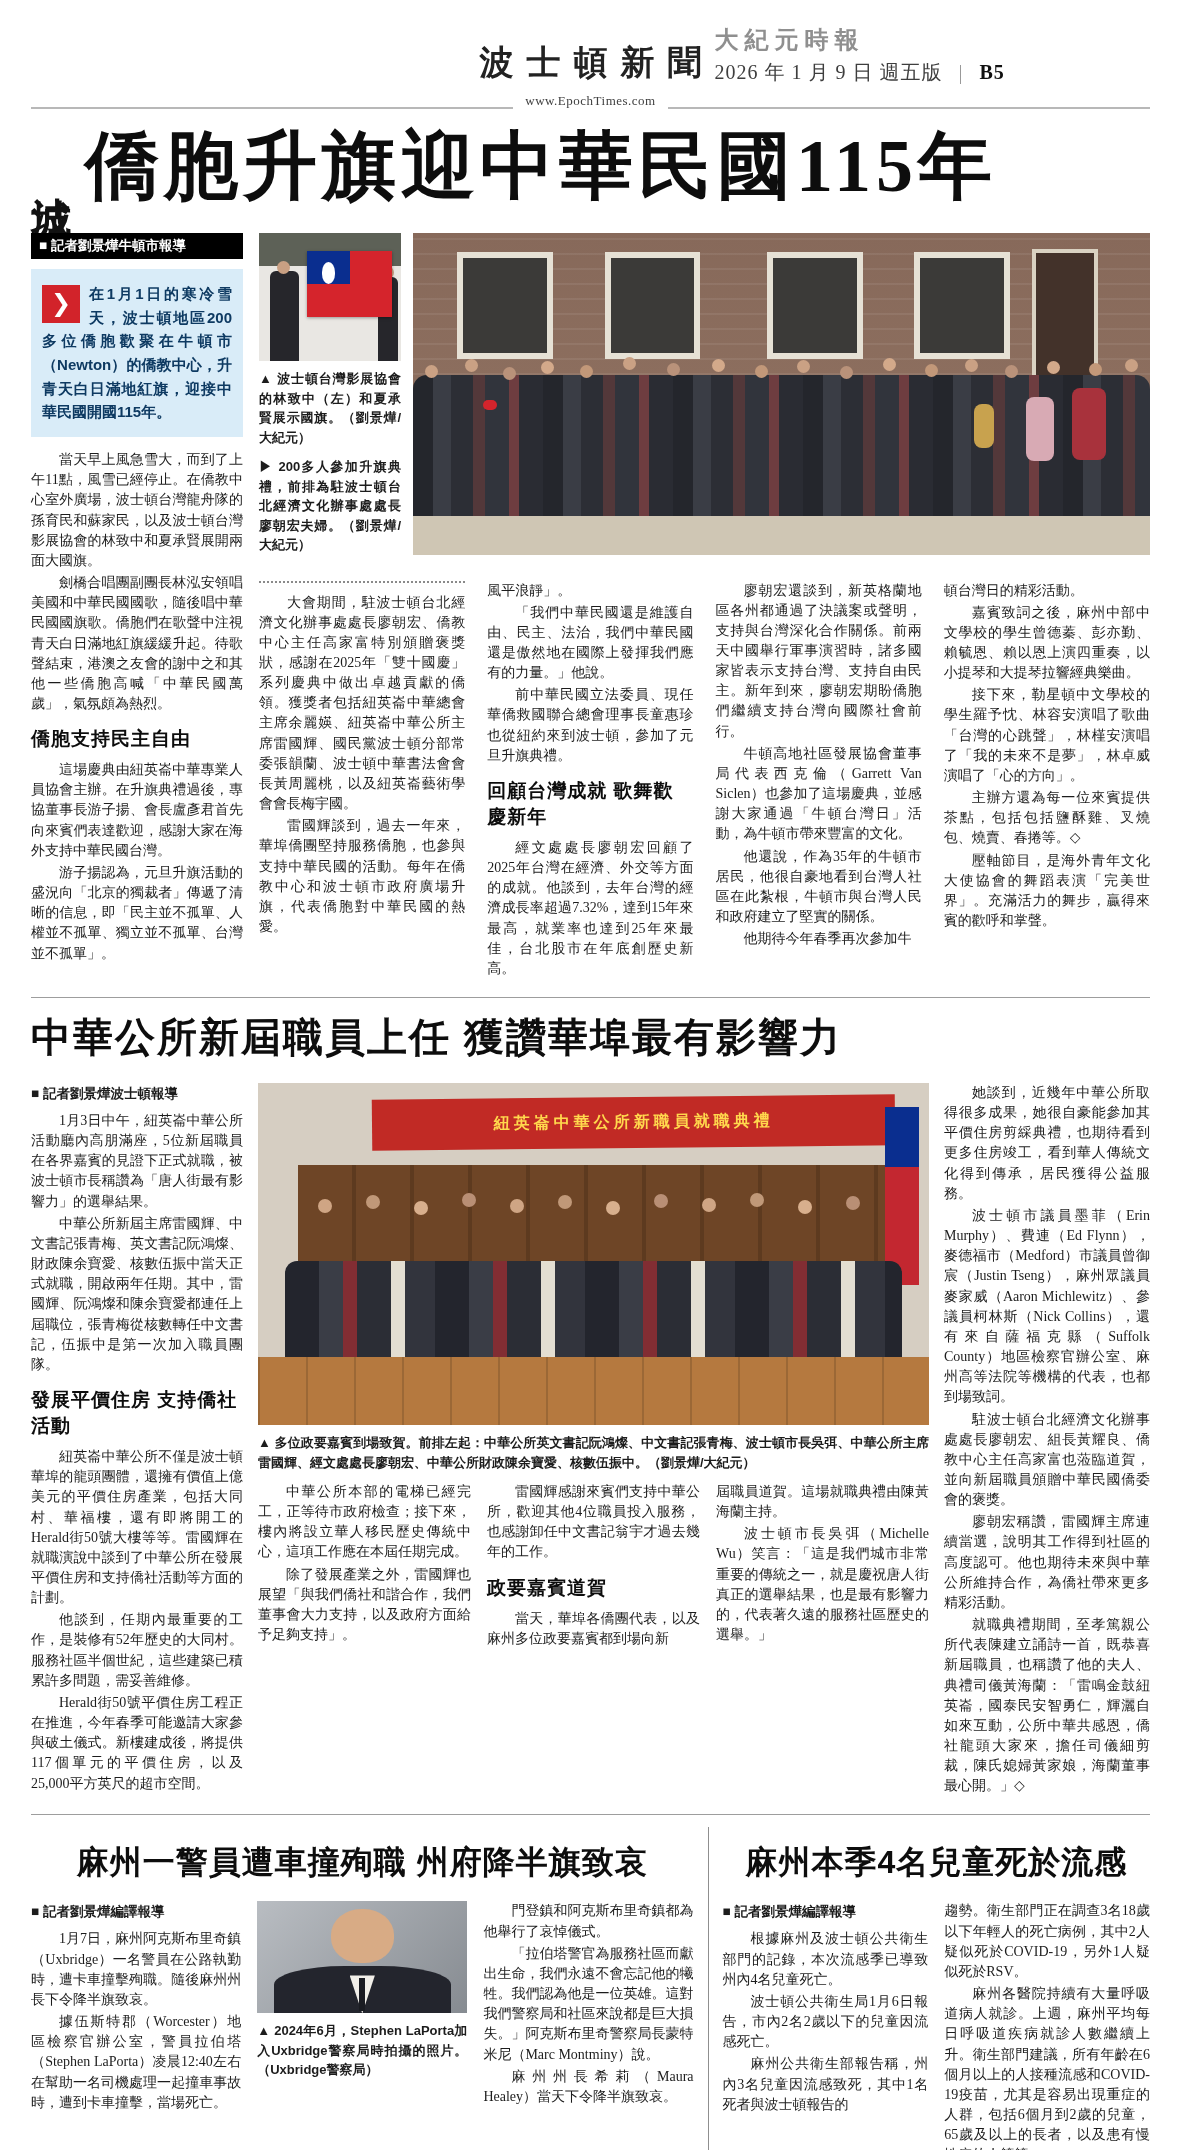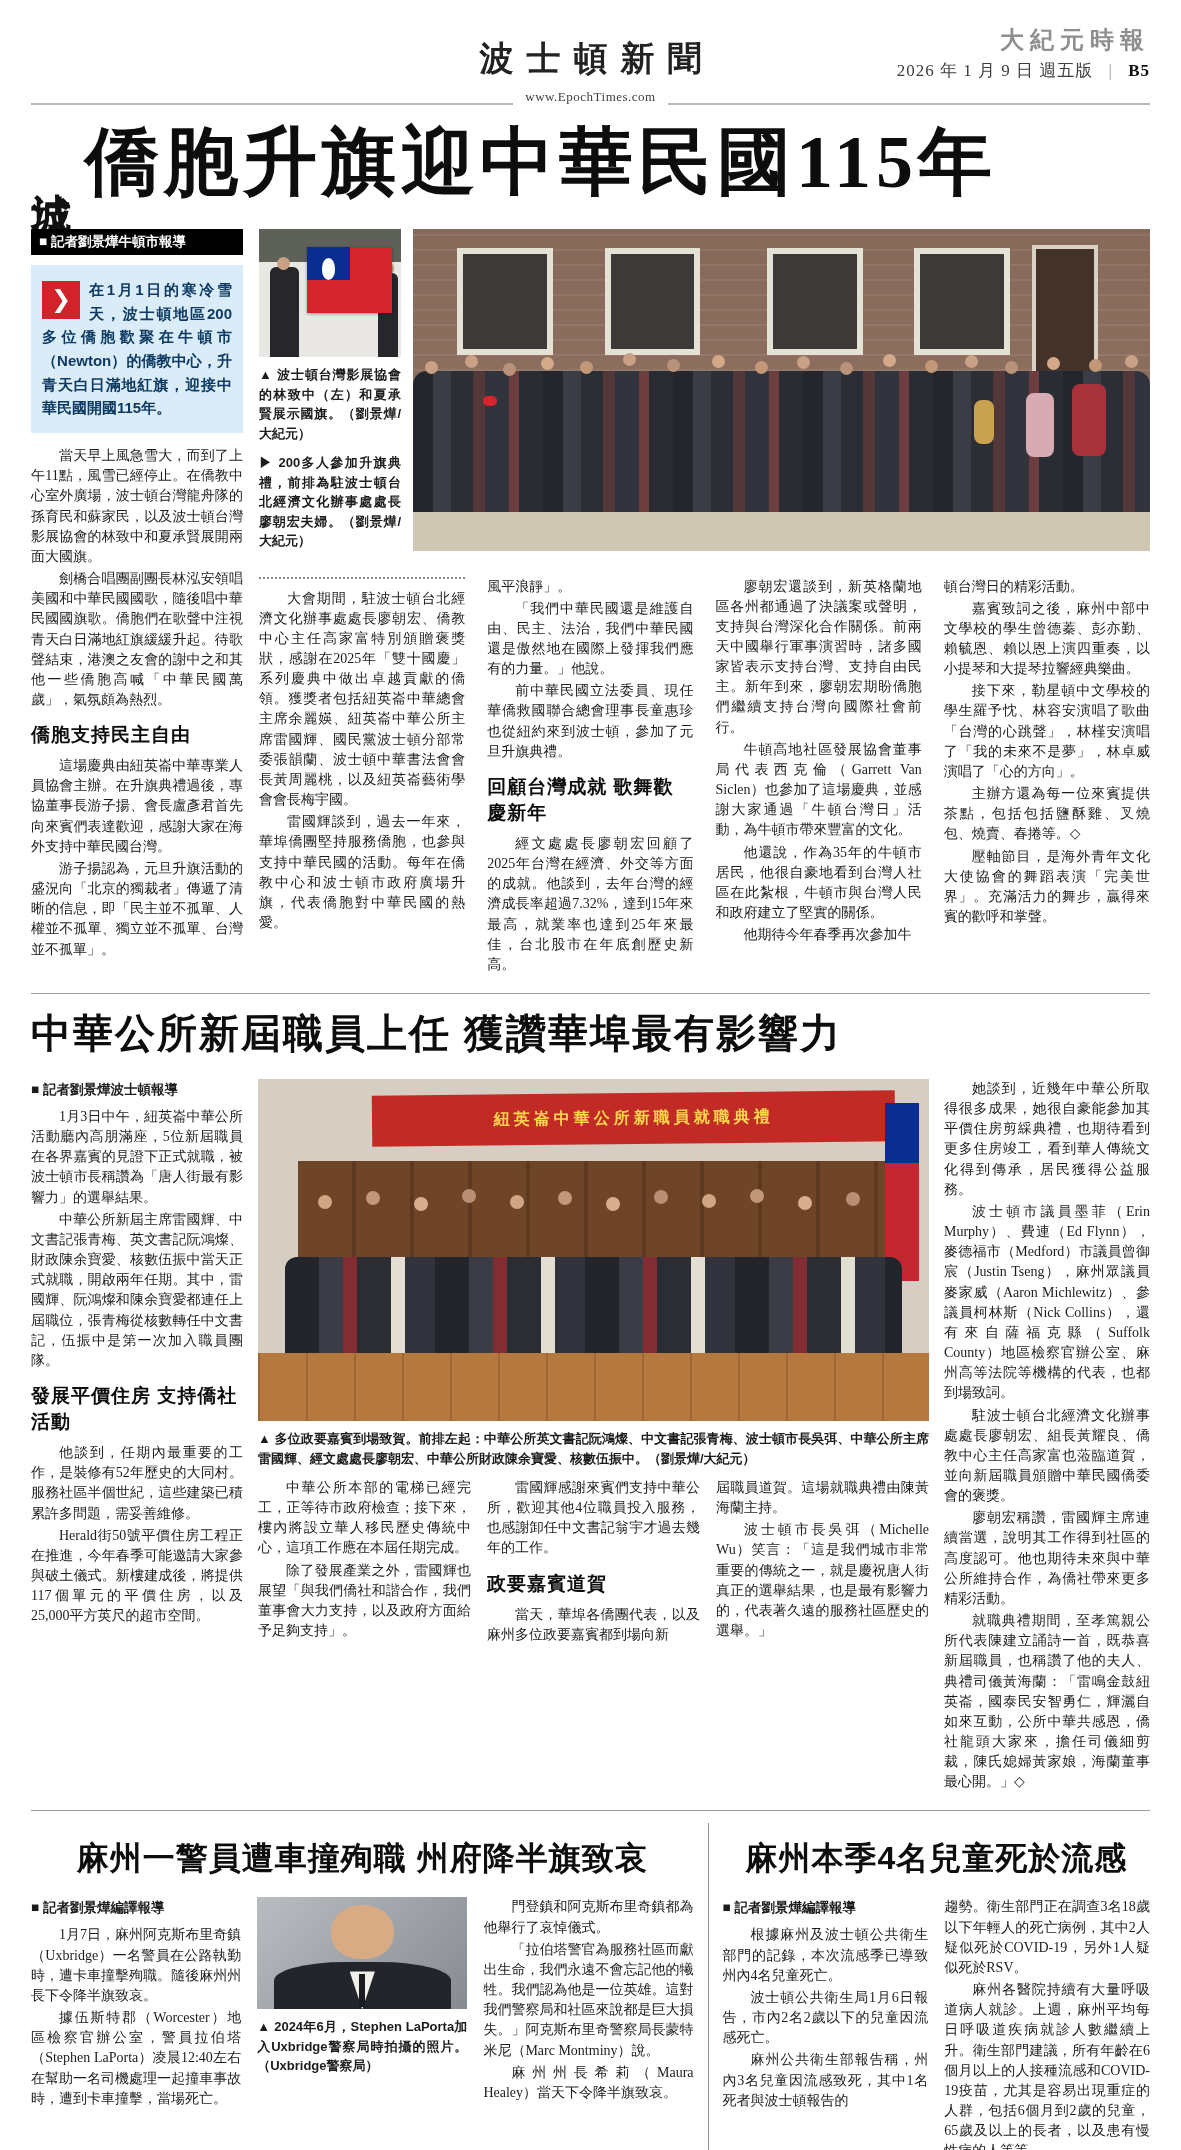--- a/index.html
+++ b/index.html
@@ -5,24 +5,24 @@
   *{margin:0;padding:0;box-sizing:border-box}
   html,body{background:#fff}
   body{width:1181px;height:2150px;overflow:hidden;color:#1c1c1c;
        font-family:"Liberation Serif","DejaVu Serif",serif}
   .page{padding:24px 31px 0;height:100%}
 
   
   .hdr{display:grid;grid-template-columns:1fr auto 1fr;align-items:end}
   .hdr-title{font-family:"Liberation Sans","DejaVu Sans",sans-serif;font-weight:600;
              font-size:34px;letter-spacing:13px;color:#222;text-align:center;padding-left:13px}
-  .hdr-right{text-align:right;white-space:nowrap}
+  .hdr-right{text-align:left;white-space:nowrap}
   .masthead{font-family:"DejaVu Serif",serif;font-weight:700;font-size:24px;
             color:#8f8f8f;letter-spacing:6px}
-  .dateline{font-size:17px;color:#3e3e3e;margin-top:3px;letter-spacing:1px}
+  .dateline{font-size:20px;color:#3e3e3e;margin-top:3px;letter-spacing:1px}
   .dateline .sep{color:#999;margin:0 10px}
   .dateline .page-no{font-weight:700;color:#101010}
   .url-rule{display:flex;align-items:flex-end;gap:12px;margin:7px 0 8px;
             color:#404040;font-size:13px;letter-spacing:.5px}
   .url-rule::before,.url-rule::after{content:"";flex:1;border-top:2px solid #b8b8b8}
 
   
   .a1-head{display:flex;align-items:center;margin:4px 0 16px}
   .kicker{writing-mode:vertical-rl;text-orientation:upright;font-weight:900;
           font-size:40px;line-height:1;letter-spacing:2px;margin-right:14px;color:#111}
@@ -248,20 +248,21 @@
     <h2 class="h2">中華公所新屆職員上任 獲讚華埠最有影響力</h2>
     <div class="a2-body">
       <div class="a2-left">
         <div class="byline">■ 記者劉景燁波士頓報導</div>
         <div>
             <p class="para">1月3日中午，紐英崙中華公所活動廳內高朋滿座，5位新屆職員在各界嘉賓的見證下正式就職，被波士頓市長稱讚為「唐人街最有影響力」的選舉結果。</p>
             <p class="para">中華公所新屆主席雷國輝、中文書記張青梅、英文書記阮鴻燦、財政陳余寶愛、核數伍振中當天正式就職，開啟兩年任期。其中，雷國輝、阮鴻燦和陳余寶愛都連任上屆職位，張青梅從核數轉任中文書記，伍振中是第一次加入職員團隊。</p>
           </div>
         <h3 class="sub">發展平價住房 支持僑社活動</h3>
         <div>
+            <p class="para">紐英崙中華公所不僅是波士頓華埠的龍頭團體，還擁有價值上億美元的平價住房產業，包括大同村、華福樓，還有即將開工的Herald街50號大樓等等。雷國輝在就職演說中談到了中華公所在發展平價住房和支持僑社活動等方面的計劃。</p>
             <p class="para">他談到，任期內最重要的工作，是裝修有52年歷史的大同村。服務社區半個世紀，這些建築已積累許多問題，需妥善維修。</p>
             <p class="para">Herald街50號平價住房工程正在推進，今年春季可能邀請大家參與破土儀式。新樓建成後，將提供117個單元的平價住房，以及25,000平方英尺的超市空間。</p>
           </div>
       </div>
 
       <div class="a2-center">
         <div class="photo group-photo">
           <div class="gp-banner">
             <span>紐英崙中華公所新職員就職典禮</span>
           </div>

